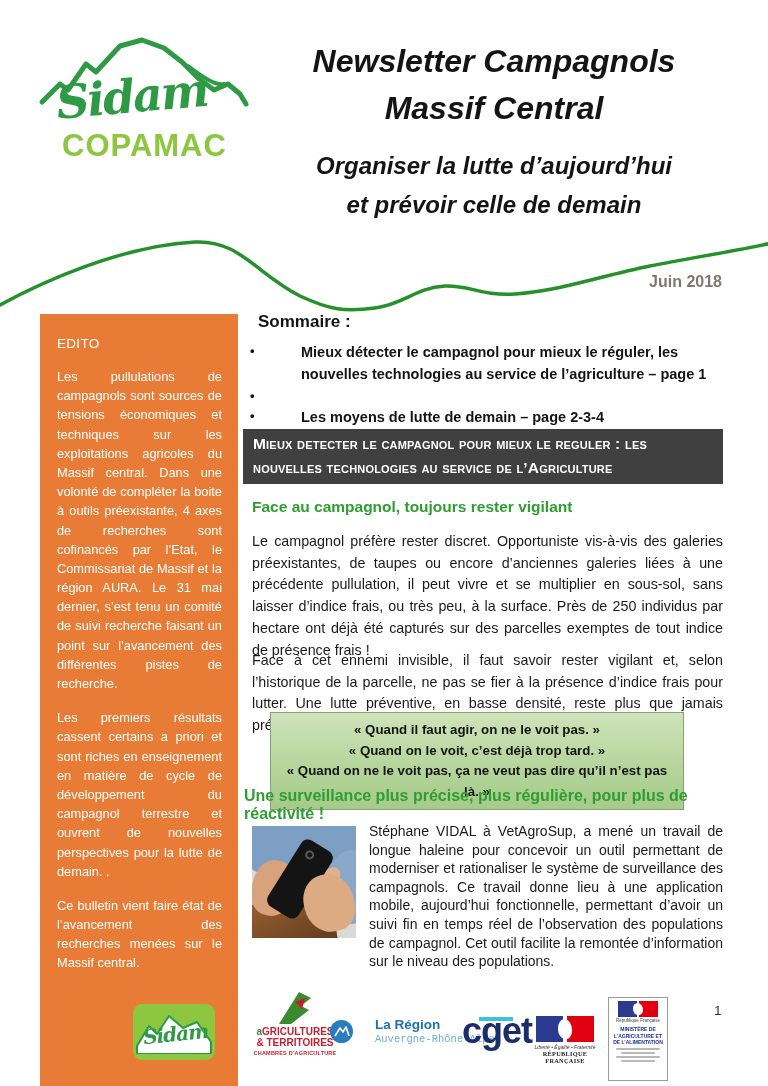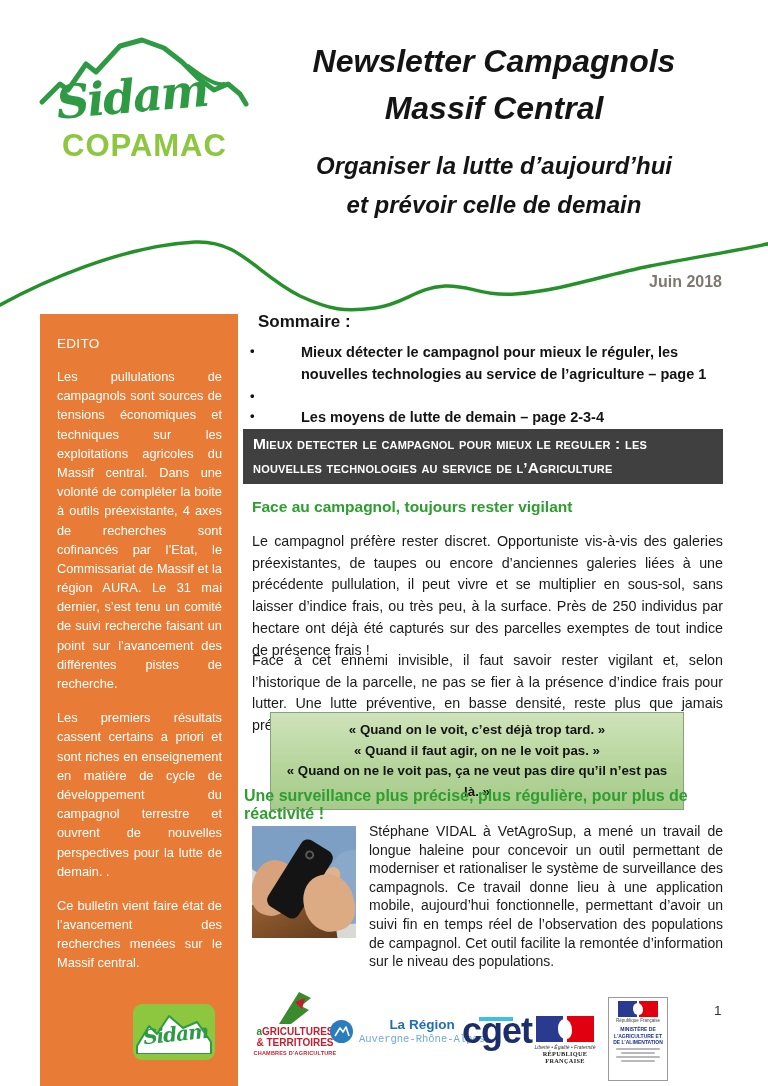--- a/index.html
+++ b/index.html
@@ -76,21 +76,21 @@
       font-style:italic; font-weight:bold; font-size:20px; color:#2E9B44; transform:rotate(-6deg); letter-spacing:-1px; }
 
   .f-agri { position:absolute; left:252px; top:990px; width:86px; height:76px; text-align:center; }
   .f-agri .txt1 { font-size:10px; font-weight:bold; color:#C41E2F; line-height:1.1; }
   .f-agri .txt1 .green-a { color:#3A8A2E; }
   .f-agri .txt3 { font-size:5.5px; font-weight:bold; color:#C41E2F; margin-top:2px; letter-spacing:0.2px; }
 
   .f-region { position:absolute; left:330px; top:1018px; display:flex; align-items:center; }
   .f-region-circle { width:23px; height:23px; border-radius:50%; background:#2B7BBF; flex:none;
       display:flex; align-items:center; justify-content:center; }
-  .f-region-text { margin-left:6px;text-align:center; }
+  .f-region-text { margin-left:22px; }
   .f-region-name { font-size:13.5px; font-weight:bold; color:#1F6FB5; line-height:1.1; }
   .f-region-sub { font-size:10.5px; color:#74A9D6;font-family:Liberation Mono, monospace; }
 
   .f-cget { position:absolute; left:462px; top:1016px; width:56px; height:34px; }
   .f-cget-label { font-size:36px; font-weight:bold; color:#1B2E6B; letter-spacing:-1px; line-height:30px; }
   .f-cget-bar { position:absolute; top:1px; left:17px; width:34px; height:3.5px; background:#3EC1E0; }
 
   .f-rep { position:absolute; left:534px; top:1016px; width:62px; text-align:center; }
   .f-rep-flag { position:relative; width:58px; height:26px; margin:0 auto; }
   .f-rep-flag .b { position:absolute; left:0; top:0; width:27px; height:26px; background:#2A3B8F; }
@@ -164,22 +164,22 @@
     </div>
   </div>
 
   <div class="section-bar">Mieux detecter le campagnol pour mieux le reguler : les nouvelles technologies au service de l’Agriculture</div>
 
   <div class="h-green h1">Face au campagnol, toujours rester vigilant</div>
   <div class="bodytext p1">Le campagnol préfère rester discret. Opportuniste vis-à-vis des galeries préexistantes, de taupes ou encore d’anciennes galeries liées à une précédente pullulation, il peut vivre et se multiplier en sous-sol, sans laisser d’indice frais, ou très peu, à la surface. Près de 250 individus par hectare ont déjà été capturés sur des parcelles exemptes de tout indice de présence frais !</div>
   <div class="bodytext p2">Face à cet ennemi invisible, il faut savoir rester vigilant et, selon l’historique de la parcelle, ne pas se fier à la présence d’indice frais pour lutter. Une lutte préventive, en basse densité, reste plus que jamais préconisée pour maitriser le développement de ce nuisible.</div>
 
   <div class="quote-box">
+    <div>« Quand il faut agir, on ne le voit pas. »</div>
     <div>« Quand on le voit, c’est déjà trop tard. »</div>
-    <div>« Quand il faut agir, on ne le voit pas. »</div>
     <div>« Quand on ne le voit pas, ça ne veut pas dire qu’il n’est pas  là. »</div>
   </div>
 
   <div class="h-green h2">Une surveillance plus précise, plus régulière, pour plus de réactivité !</div>
 
   <div class="vidal-row">
     <div class="photo">
       <div class="shirt"></div>
       <div class="shirt2"></div>
       <div class="wood"></div>

